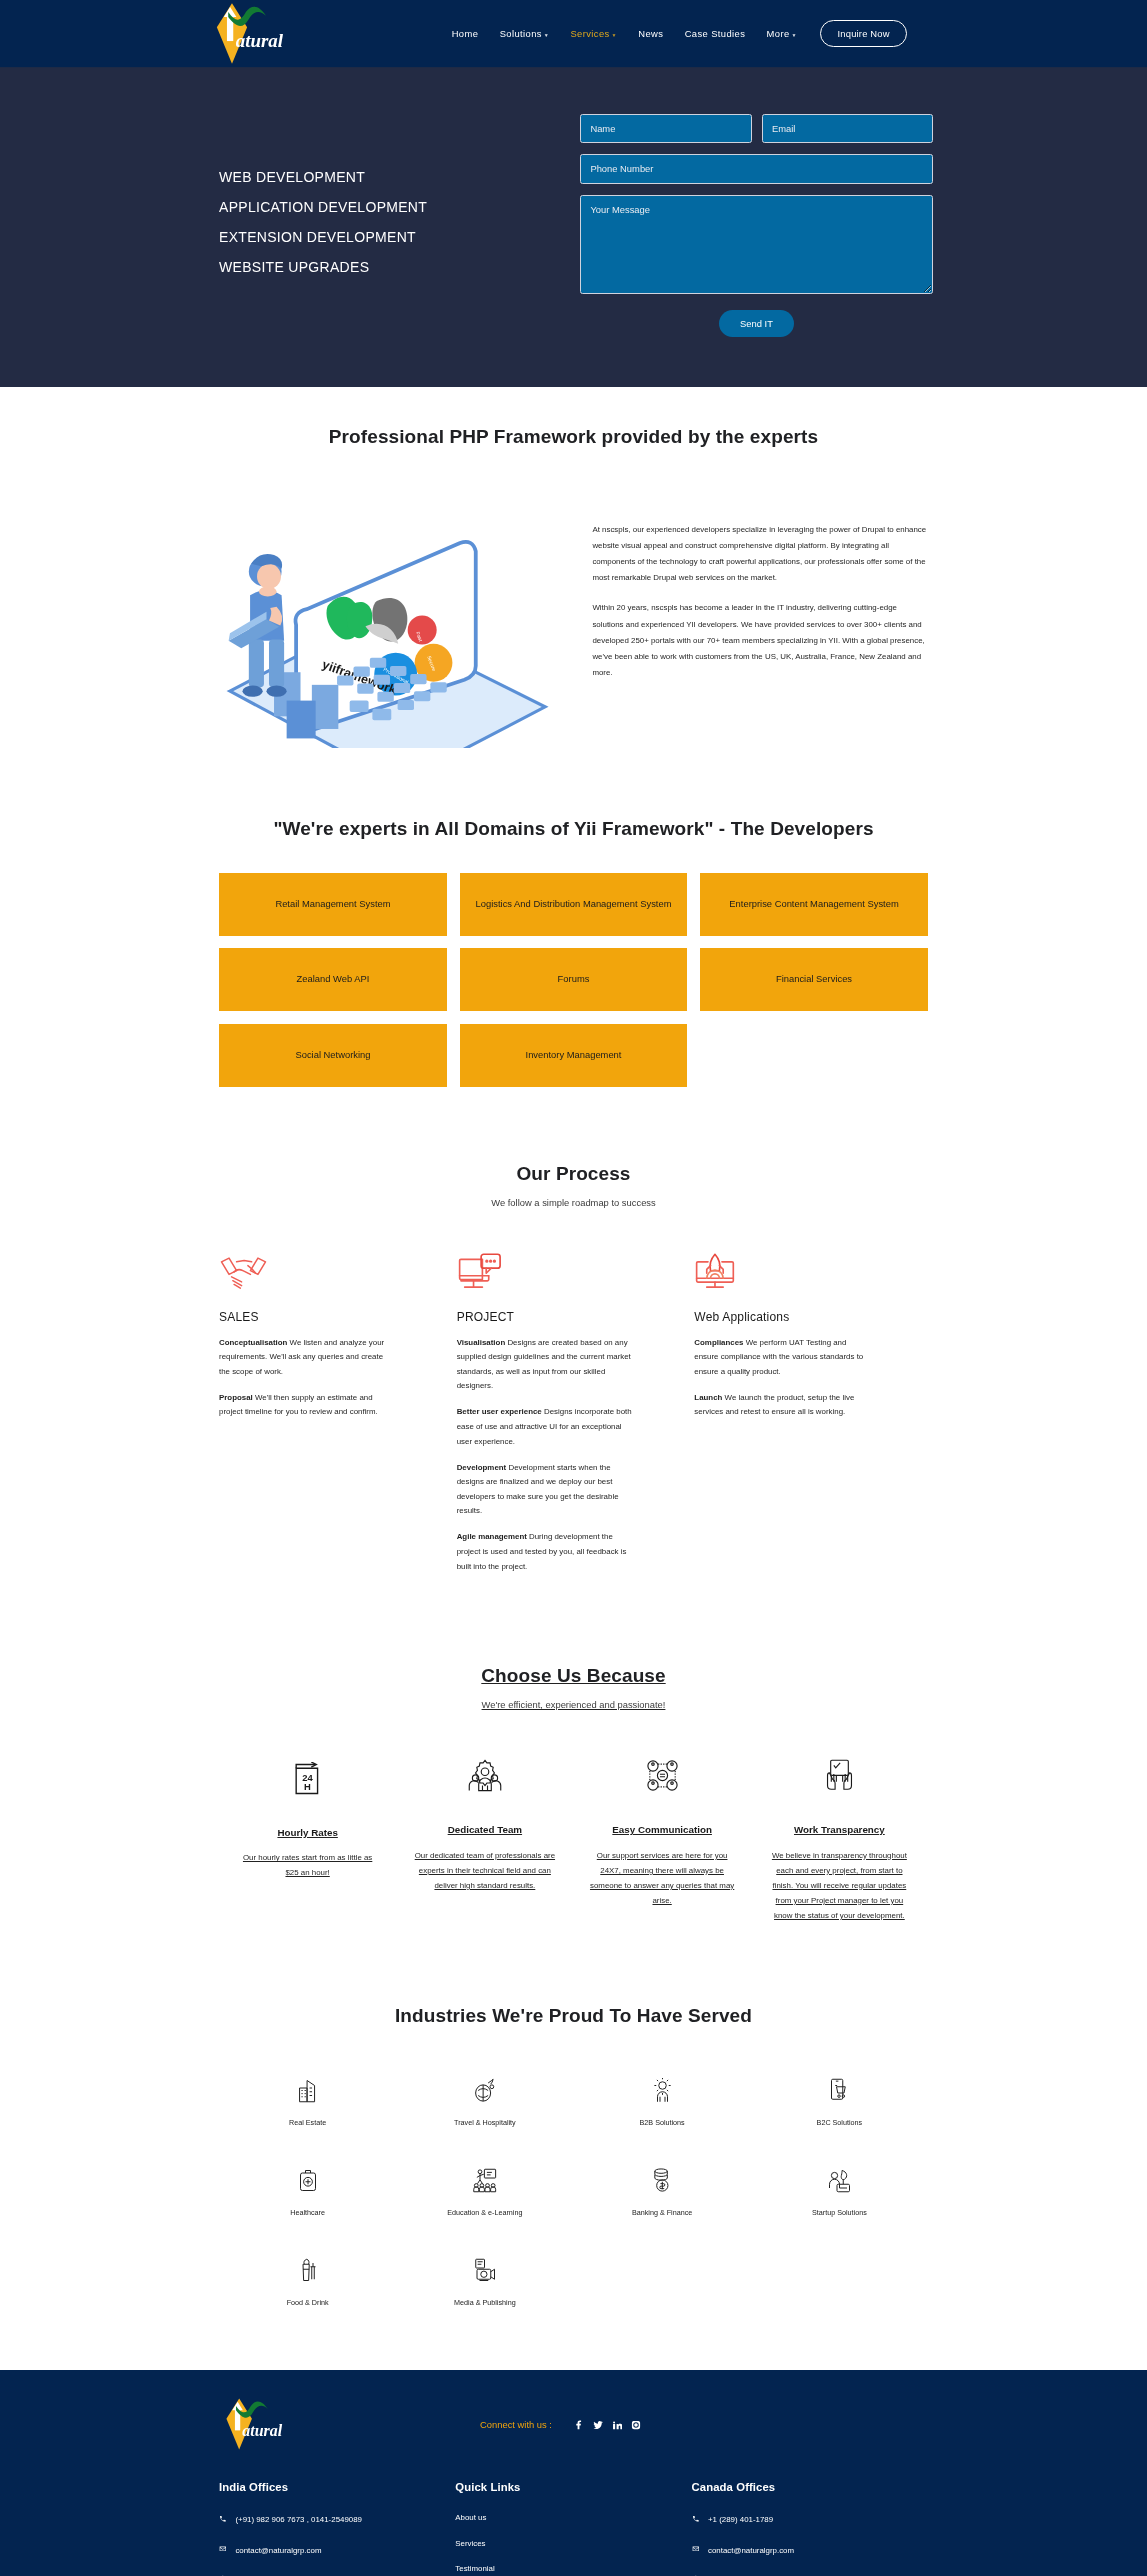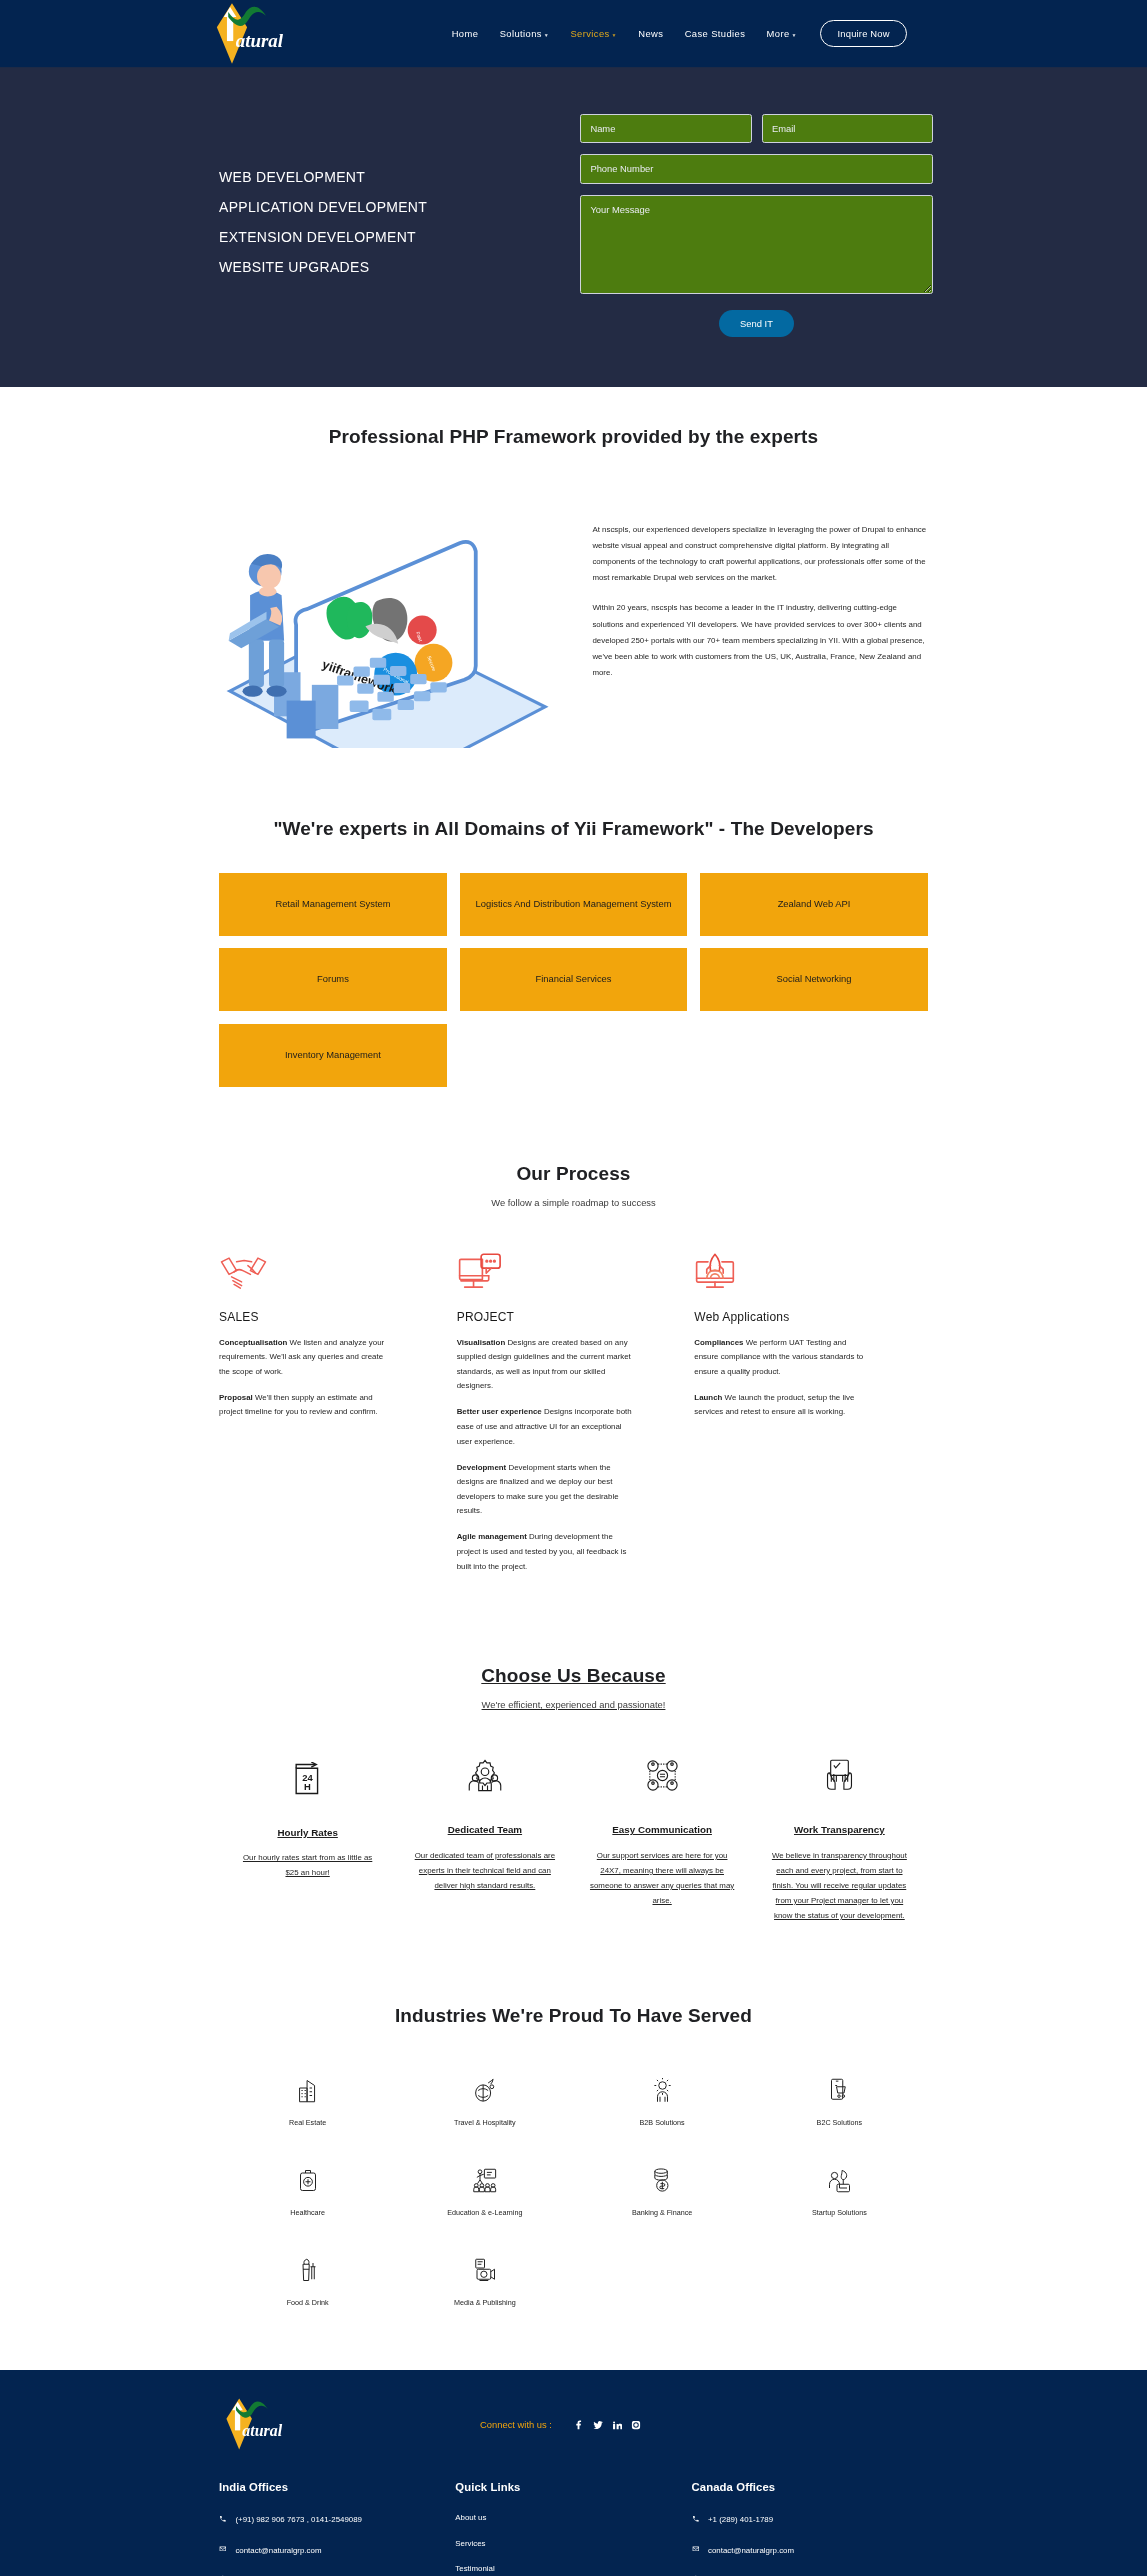--- a/index.html
+++ b/index.html
@@ -36,21 +36,21 @@
   .hero{
     background:#232b44;padding:38px 0 50px 0;display:flex;min-height:304px;
   }
   .hero-left{width:580px;padding-left:219px;padding-top:63px;}
   .hero-item{
     color:#ffffff;font-size:14px;letter-spacing:0.3px;margin-bottom:14px;font-weight:400;
   }
   .hero-right{width:353px;padding-top:7.6px;}
   .frow{display:flex;gap:10px;margin-bottom:11.3px;}
   .fld{
-    background:#4d7c0f;border:0.6px solid #cfd3de;border-radius:2.5px;
+    background:#0369a1;border:0.6px solid #cfd3de;border-radius:2.5px;
     color:#e9ebf1;font-size:9.4px;padding:8.2px 9.4px;font-family:"Liberation Sans",sans-serif;
     outline:none;width:100%;
   }
   .fld::placeholder{color:#e9ebf1;opacity:1;}
   textarea.fld{height:99px;resize:vertical;display:block;}
   .send-wrap{display:flex;justify-content:center;margin-top:16.4px;}
   .send-btn{
     background:#0369a1;color:#fff;border:none;border-radius:14px;
     padding:7.6px 21.4px;font-size:9.4px;cursor:pointer;font-family:"Liberation Sans",sans-serif;
   }
@@ -254,20 +254,21 @@
         <p>Within 20 years, nscspls has become a leader in the IT industry, delivering cutting-edge solutions and experienced YII developers. We have provided services to over 300+ clients and developed 250+ portals with our 70+ team members specializing in YII. With a global presence, we've been able to work with customers from the US, UK, Australia, France, New Zealand and more.</p>
       </div>
     </div>
   </div>
 
   <div class="section domains-sec">
     <div class="sec-title">"We're experts in All Domains of Yii Framework" - The Developers</div>
     <div class="cards-grid">
       <div class="dcard">Retail Management System</div>
       <div class="dcard">Logistics And Distribution Management System</div>
+      <div class="dcard">Enterprise Content Management System</div>
       <div class="dcard">Zealand Web API</div>
       <div class="dcard">Forums</div>
       <div class="dcard">Financial Services</div>
       <div class="dcard">Social Networking</div>
       <div class="dcard">Inventory Management</div>
     </div>
   </div>
 
   <div class="section process-sec">
     <div class="sec-title">Our Process</div>

